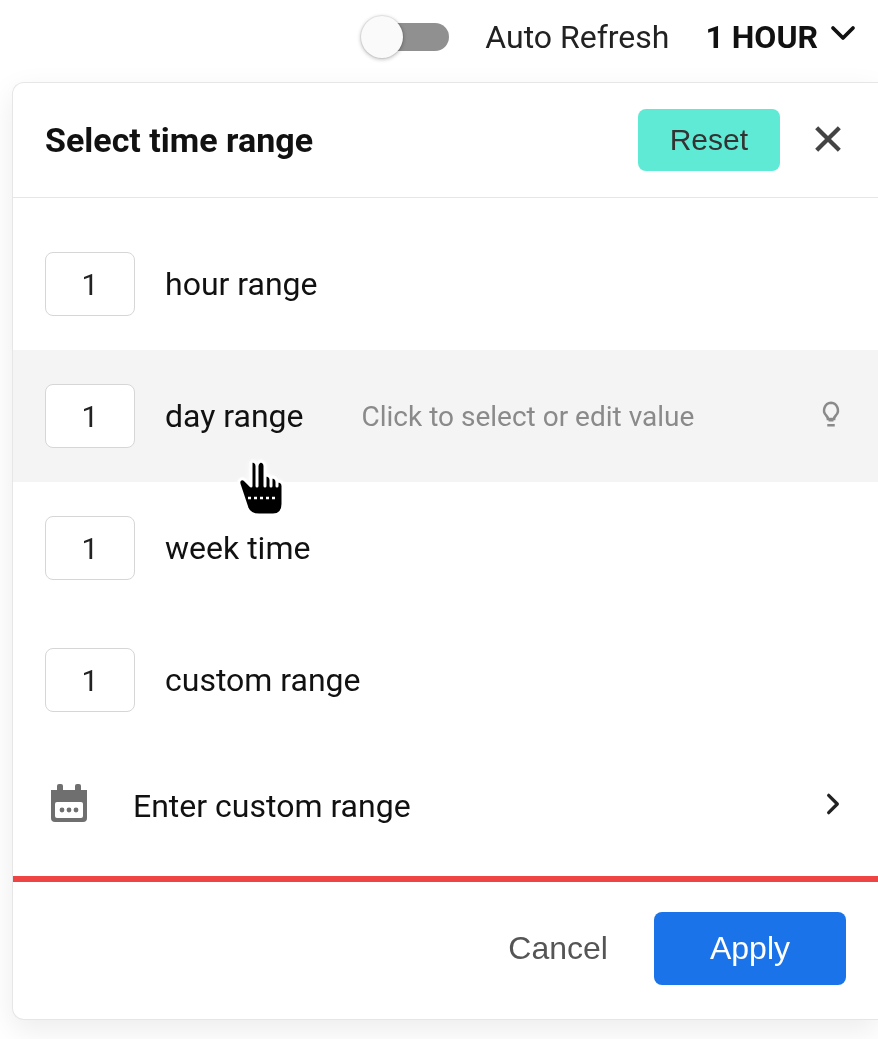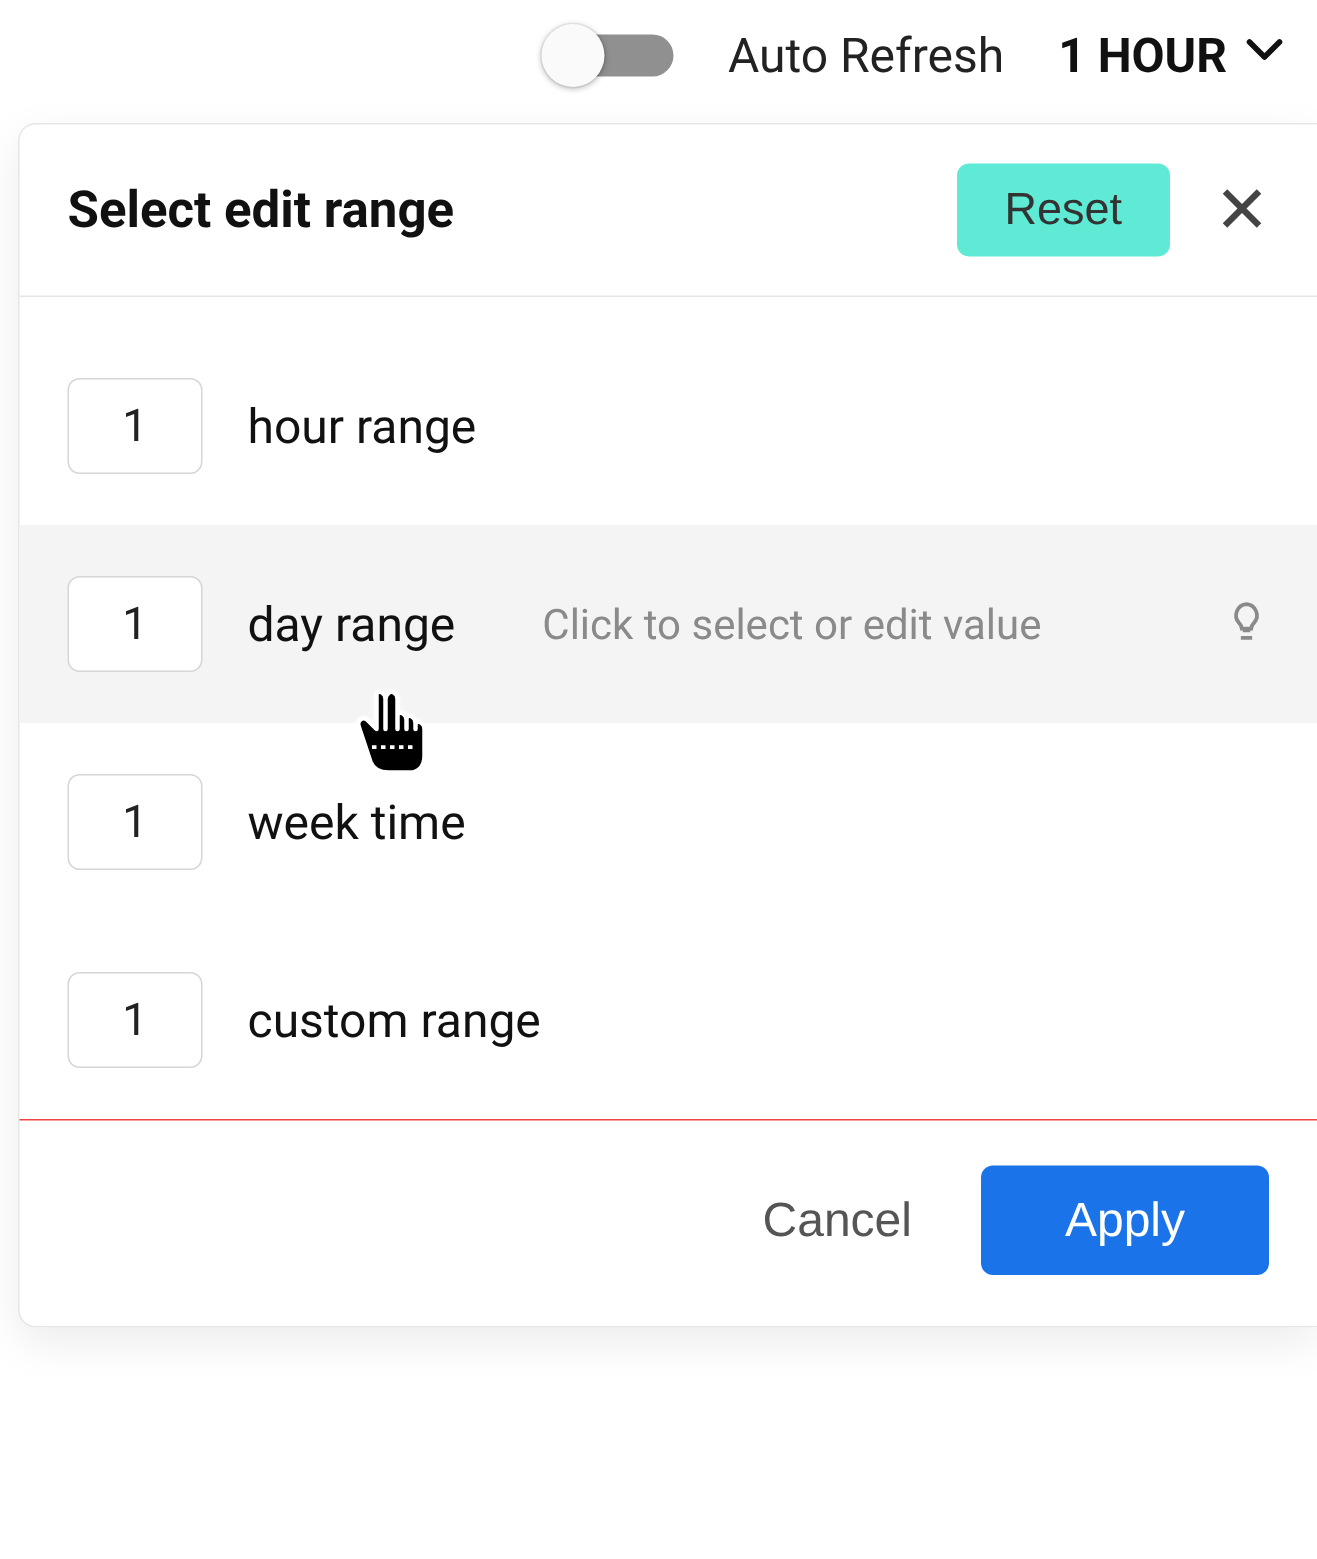--- a/index.html
+++ b/index.html
@@ -170,21 +170,21 @@
   }
   .cal-icon svg { width: 48px; height: 48px; }
   .custom-label {
     font-size: 32px;
     color: #111;
     flex: 1;
   }
   .chevron-right svg { width: 26px; height: 26px; stroke: #222; stroke-width: 3; fill: none; }
 
   .panel-footer {
-    border-top: 1px solid #ef4444;
+    border-top: 6px solid #ef4444;
     padding: 30px 32px 34px 32px;
     display: flex;
     justify-content: flex-end;
     gap: 40px;
     align-items: center;
   }
   .cancel-btn {
     background: none;
     border: none;
     font-size: 32px;
@@ -216,21 +216,21 @@
       <svg viewBox="0 0 24 24">
           <path d="M4 8 L12 16 L20 8" fill="none" stroke="#111" stroke-width="3" stroke-linecap="round" stroke-linejoin="round"></path>
         </svg>
     </span>
   </div>
 </div>
 
 <div class="panel">
 
   <div class="panel-header">
-    <div class="panel-title">Select edit range</div>
+    <div class="panel-title">Select time range</div>
     <button class="reset-btn">Reset</button>
     <button class="close-btn">
       <span>
         <svg viewBox="0 0 24 24">
             <line x1="4" y1="4" x2="20" y2="20"></line>
             <line x1="20" y1="4" x2="4" y2="20"></line>
           </svg>
       </span>
     </button>
   </div>
@@ -264,20 +264,40 @@
     <div class="row">
       <div class="value-box">1</div>
       <div class="unit-label">week time</div>
     </div>
 
     <div class="row">
       <div class="value-box">1</div>
       <div class="unit-label">custom range</div>
     </div>
 
+    <div class="custom-row">
+      <span class="cal-icon">
+        <svg viewBox="0 0 24 24">
+          <rect x="3" y="5" width="18" height="16" rx="2" fill="#6f6f6f"></rect>
+          <rect x="3" y="5" width="18" height="5" fill="#6f6f6f"></rect>
+          <rect x="6" y="2" width="3" height="5" rx="1" fill="#6f6f6f"></rect>
+          <rect x="15" y="2" width="3" height="5" rx="1" fill="#6f6f6f"></rect>
+          <rect x="5" y="11" width="14" height="8" rx="1" fill="#fff"></rect>
+          <circle cx="8.5" cy="15" r="1.2" fill="#6f6f6f"></circle>
+          <circle cx="12" cy="15" r="1.2" fill="#6f6f6f"></circle>
+          <circle cx="15.5" cy="15" r="1.2" fill="#6f6f6f"></circle>
+        </svg>
+      </span>
+      <div class="custom-label">Enter custom range</div>
+      <span class="chevron-right">
+        <svg viewBox="0 0 24 24">
+            <path d="M8 4 L16 12 L8 20" stroke-linecap="round" stroke-linejoin="round"></path>
+          </svg>
+      </span>
+    </div>
 
   </div>
 
   <div class="panel-footer">
     <button class="cancel-btn">Cancel</button>
     <button class="apply-btn">Apply</button>
   </div>
 
 </div>
 

